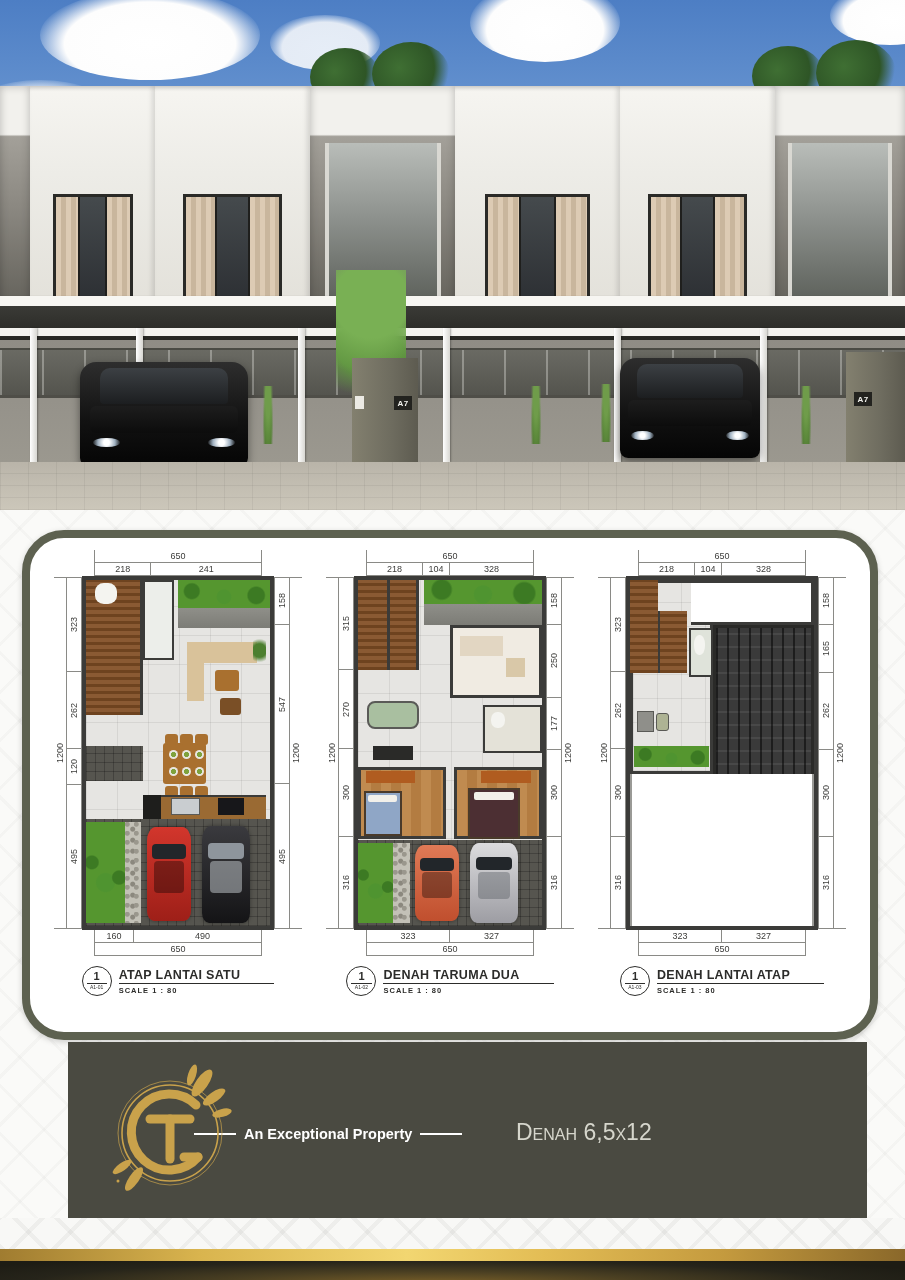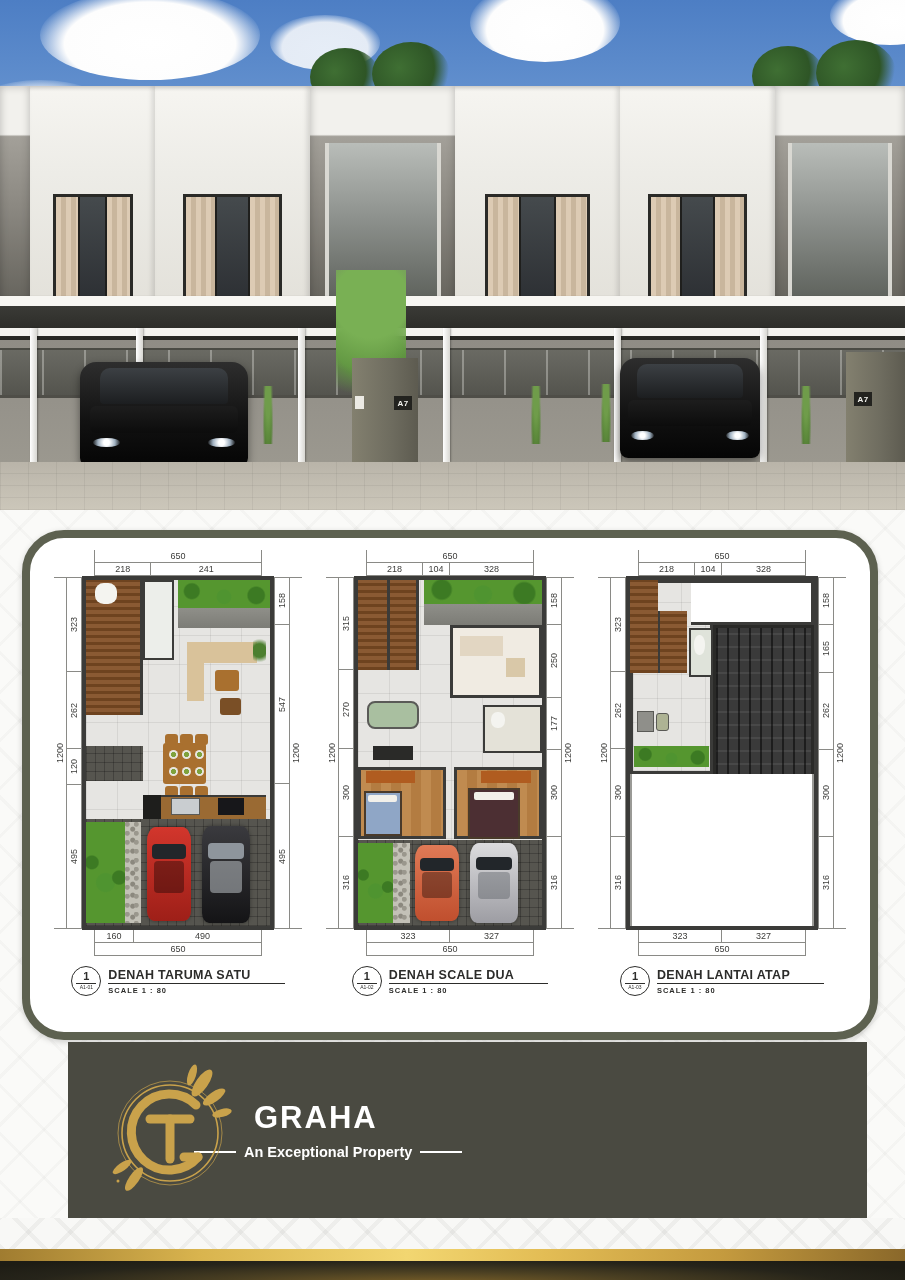--- a/index.html
+++ b/index.html
@@ -324,21 +324,21 @@
             <span class="dimlbl">650</span>
           </div>
         </div>
 
       <div class="plan-label">
         <div class="lbl-circle">
           <span class="n">1</span>
           <span class="s">A1-01</span>
         </div>
         <div class="lbl-text">
-          <div class="t">DENAH TARUMA SATU</div>
+          <div class="t">ATAP LANTAI SATU</div>
           <div class="sc">SCALE 1 : 80</div>
         </div>
       </div>
     </div>
 
     <div class="plan">
       <div class="dims-h gt" style="grid-row:1;">
           <div class="dimseg">
             <span class="dimlbl">650</span>
           </div>
@@ -448,21 +448,21 @@
             <span class="dimlbl">650</span>
           </div>
         </div>
 
       <div class="plan-label">
         <div class="lbl-circle">
           <span class="n">1</span>
           <span class="s">A1-02</span>
         </div>
         <div class="lbl-text">
-          <div class="t">DENAH SCALE DUA</div>
+          <div class="t">DENAH TARUMA DUA</div>
           <div class="sc">SCALE 1 : 80</div>
         </div>
       </div>
     </div>
 
     <div class="plan">
       <div class="dims-h gt" style="grid-row:1;">
           <div class="dimseg">
             <span class="dimlbl">650</span>
           </div>
@@ -578,27 +578,27 @@
           <ellipse cx="124" cy="58" rx="4" ry="10" transform="rotate(75 124 58)"></ellipse>
           <ellipse cx="36" cy="124" rx="5" ry="14" transform="rotate(215 36 124)"></ellipse>
           <ellipse cx="24" cy="112" rx="4" ry="11" transform="rotate(235 24 112)"></ellipse>
           <circle cx="112" cy="20" r="1.6"></circle>
             <circle cx="126" cy="36" r="1.4"></circle>
             <circle cx="20" cy="126" r="1.5"></circle>
         </g>
       </svg>
     </div>
     <div class="brand-names">
-      <div class="n1">GRAHA</div>
       <div class="tagline">
         <span class="bar"></span>
         <span class="tg">An Exceptional Property</span>
         <span class="bar"></span>
       </div>
     </div>
     <div class="info-block">
+      <div class="info-line">Denah 6,5x12</div>
     </div>
   </div>
 
   <div class="chevron-strip"></div>
   <div class="gold-line"></div>
   <div class="bottom-bar"></div>
 </div>
 
 </body></html>

